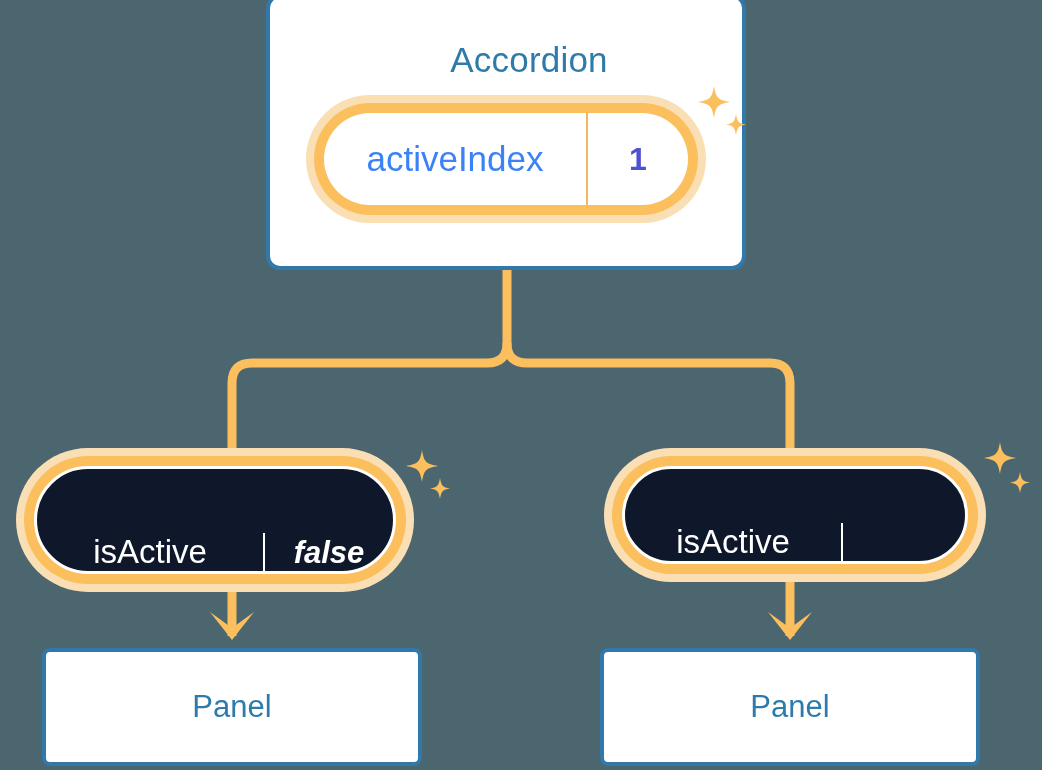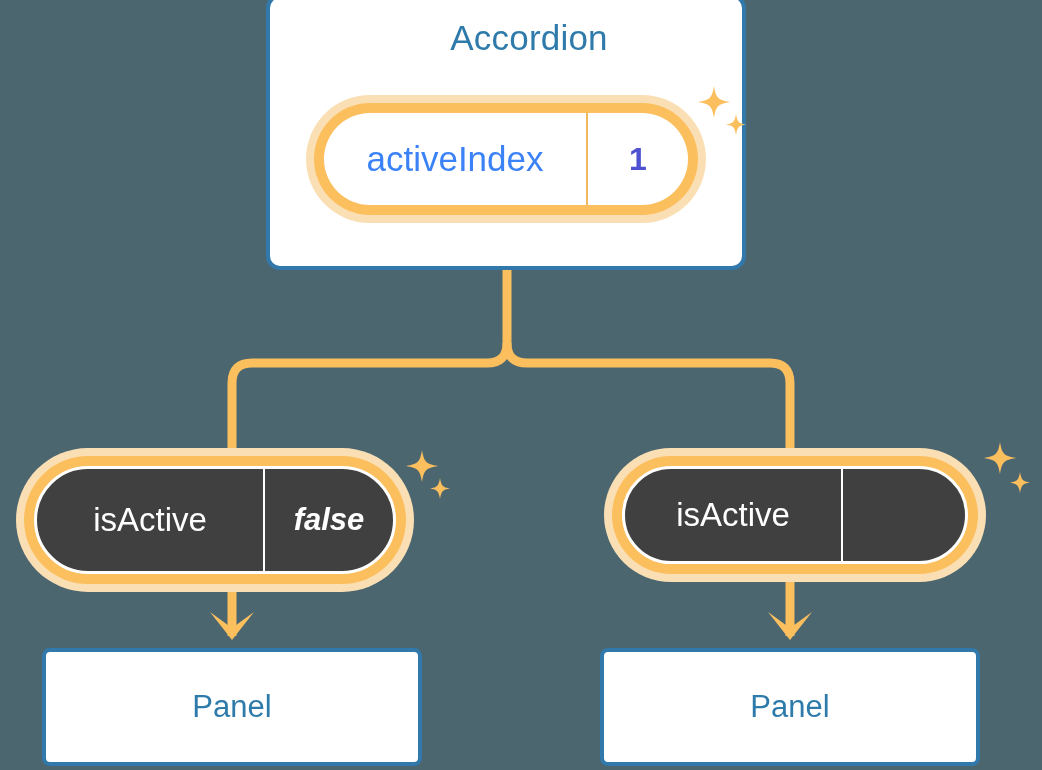--- a/index.html
+++ b/index.html
@@ -45,21 +45,21 @@
     position: absolute;
     left: 0;
     right: 0;
     text-align: center;
     color: #2e7bab;
     font-size: 35px;
     font-weight: 400;
     letter-spacing: 0.2px;
   }
   #accordion-title {
-    top: 20px;
+    top: 42px;
     padding-left: 46px;
   }
 
   
   .pill-wrap {
     position: absolute;
   }
   
   .pill-outer {
     position: absolute;
@@ -84,23 +84,24 @@
     right: 18px; bottom: 18px;
     border-radius: 999px;
     display: flex;
     align-items: stretch;
     overflow: hidden;
   }
   .pill-inner.white {
     background: #ffffff;
   }
   .pill-inner.purple {
-    background: #404040;
+    background: #0f172a;
     border: 3px solid #ffffff;
     box-sizing: border-box;
+    align-items: flex-end;
   }
   .pill-key, .pill-val {
     display: flex;
     align-items: center;
     justify-content: center;
     white-space: nowrap;
   }
   
   .pill-inner.white .pill-key {
     flex: 0 0 262px;

